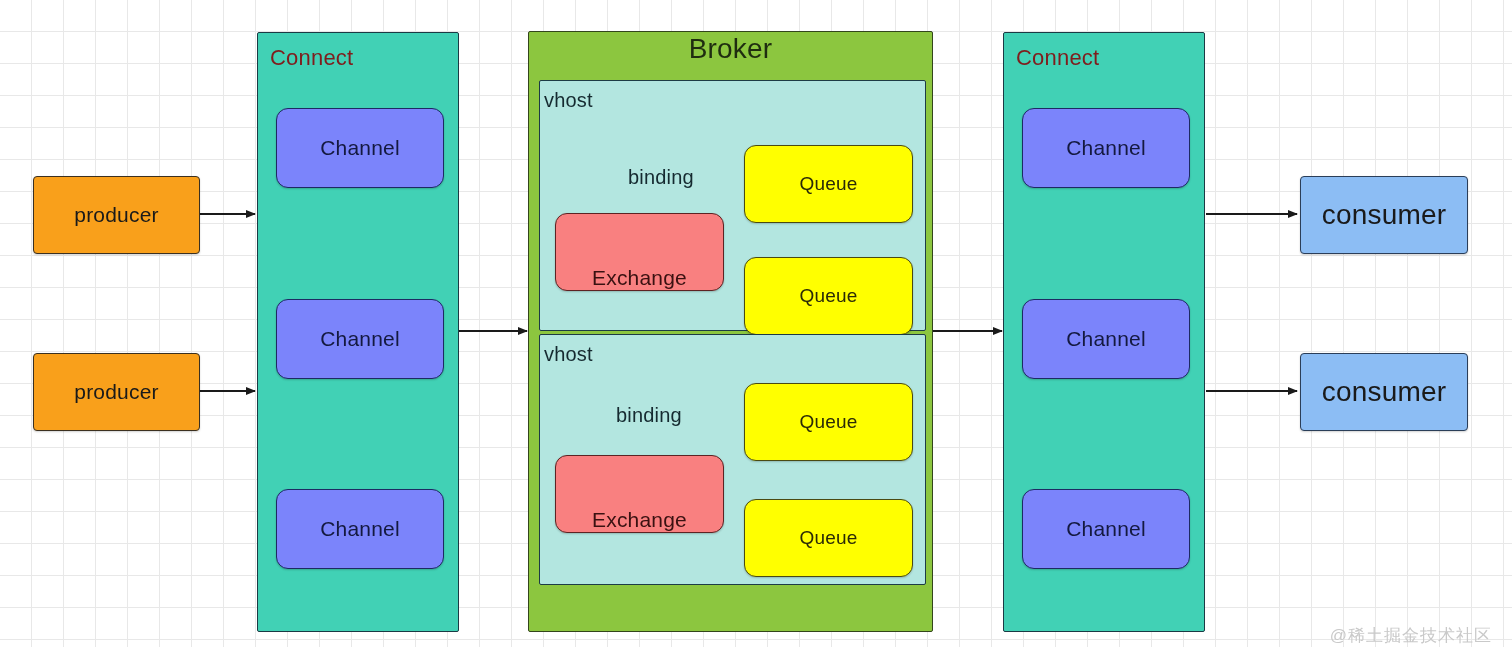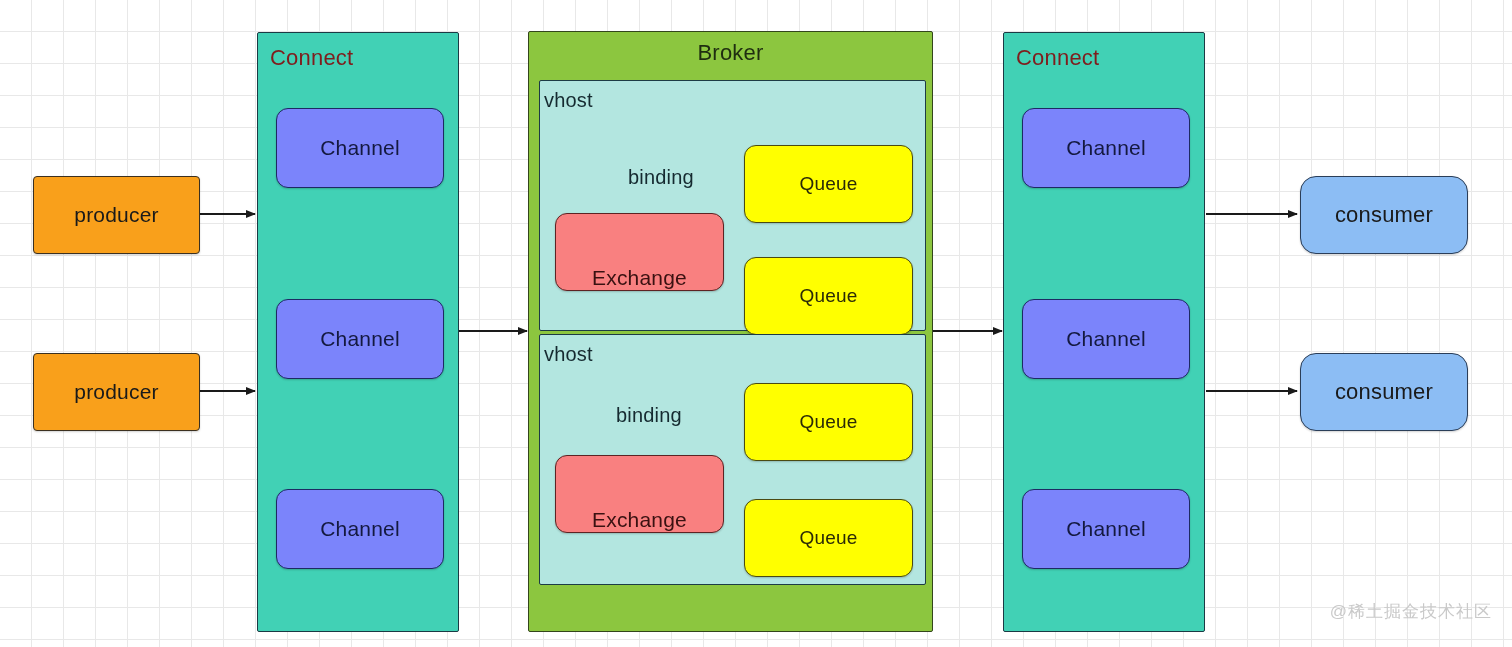--- a/index.html
+++ b/index.html
@@ -39,22 +39,22 @@
   .producer {
     background: #F9A01B;
     border: 1.6px solid #3b3020;
     border-radius: 4px;
     font-size: 21px;
     box-shadow: 0 1px 2px rgba(0,0,0,.18);
   }
   .consumer {
     background: #8CBDF4;
     border: 1.6px solid #2b3e58;
-    border-radius: 16px;
-    font-size: 22px;
+    border-radius: 4px;
+    font-size: 28px;
     box-shadow: 0 1px 2px rgba(0,0,0,.18);
   }
 
   
   .connect {
     background: #41D1B5;
     border: 1.8px solid #1b3a44;
     border-radius: 2px;
     display: block;
   }
@@ -85,23 +85,23 @@
   .broker {
     background: #8CC63F;
     border: 1.8px solid #33451c;
     border-radius: 2px;
     display: block;
   }
   .broker-title {
     position: absolute;
     left: 0;
     right: 0;
-    top: 8px;
+    top: 1px;
     text-align: center;
-    font-size: 22px;
+    font-size: 28px;
     color: #1f2d10;
   }
   .vhost {
     position: absolute;
     background: #B3E6E0;
     border: 1.8px solid #1d3b45;
     border-radius: 2px;
   }
   .vhost-label {
     position: absolute;
@@ -146,21 +146,21 @@
     left: 0;
     top: 0;
     width: 1512px;
     height: 647px;
     pointer-events: none;
   }
 
   .watermark {
     position: absolute;
     right: 20px;
-    bottom: 24px;
+    bottom: 0;
     font-size: 17px;
     color: #c9c9c9;
     letter-spacing: 1px;
     user-select: none;
   }
 </style>
 </head>
 <body>
 
 <div id="canvas">

